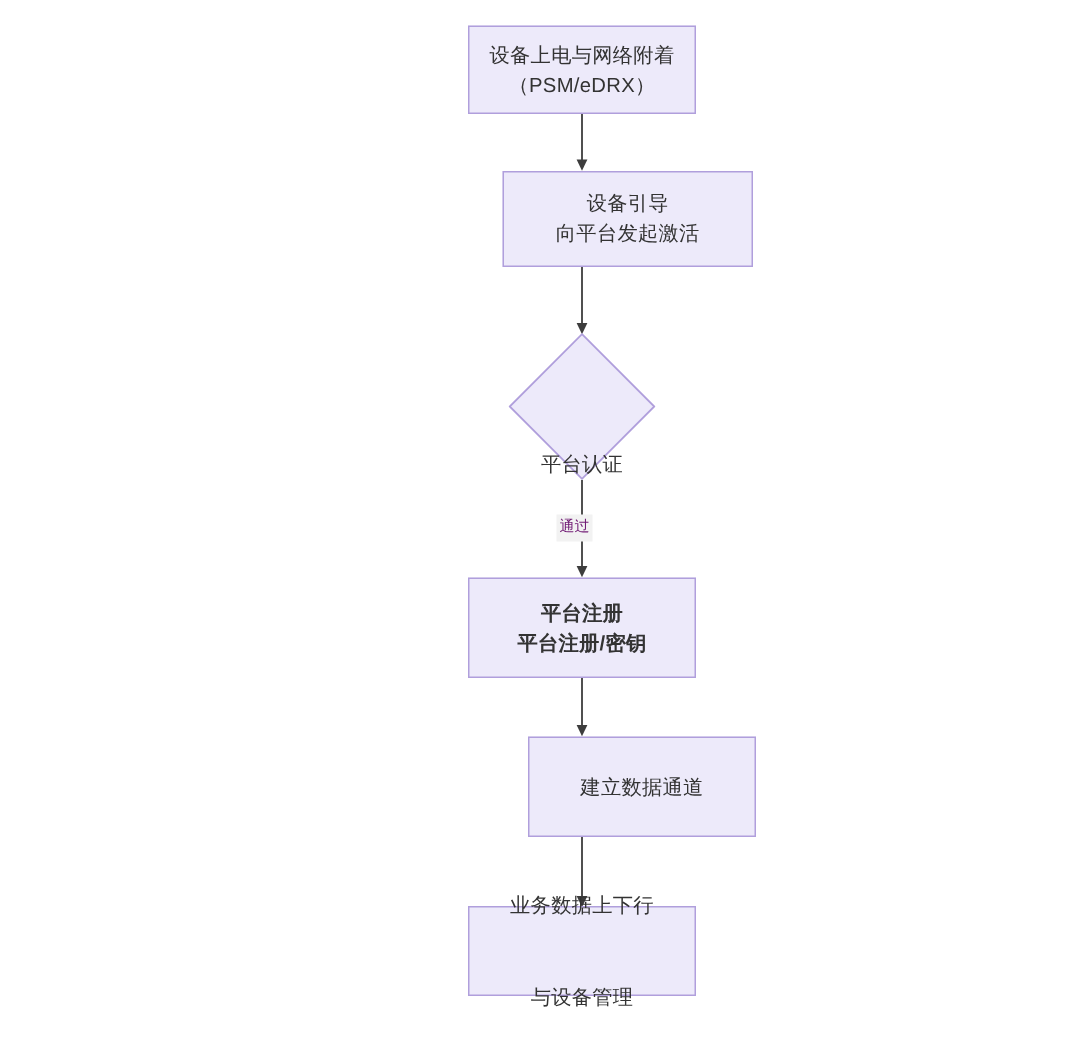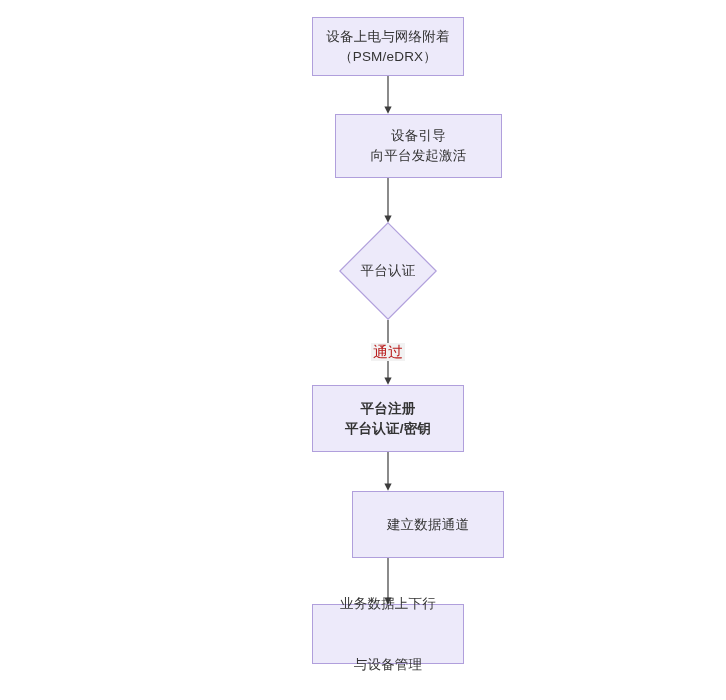--- a/index.html
+++ b/index.html
@@ -37,21 +37,21 @@
     letter-spacing: 0.2px;
     z-index: 2;
   }
   .node .line2 {
     display: block;
   }
   .diamond-wrap {
     position: absolute;
     z-index: 2;
     display: flex;
-    align-items: center;
+    align-items: flex-end;
     justify-content: center;
   }
   .diamond-shape {
     position: absolute;
     left: 0;
     top: 0;
     width: 100%;
     height: 100%;
   }
   .diamond-label {
@@ -60,22 +60,22 @@
     color: #333333;
     font-size: 13.5px;
     line-height: 20px;
     text-align: center;
     letter-spacing: 0.2px;
   }
   .edge-label {
     position: absolute;
     z-index: 4;
     background: #F2F2F2;
-    color: #b91c1c;
-    font-size: 15px;
+    color: #701a75;
+    font-size: 10px;
     line-height: 16px;
     padding: 1px 2px;
     white-space: nowrap;
   }
   svg.connectors {
     position: absolute;
     left: 0;
     top: 0;
     width: 726px;
     height: 700px;
@@ -116,21 +116,21 @@
     </svg>
     <span class="diamond-label">平台认证</span>
   </div>
 
   <div class="edge-label" style="left:355px; top:343px;">
     <span>通过</span>
   </div>
 
   <div class="node" style="left:296px; top:385px; width:152px; height:67px;font-weight:bold;">
     <span class="line1">平台注册</span>
-    <span class="line2">平台认证/密钥</span>
+    <span class="line2">平台注册/密钥</span>
   </div>
 
   <div class="node" style="left:296px; top:491px; width:152px; height:67px;margin-left:40px;">
     <span class="line1">建立数据通道</span>
   </div>
 
   <div class="node" style="left:296px; top:604px; width:152px; height:60px;gap:41px;">
     <span class="line1">业务数据上下行</span>
     <span class="line2">与设备管理</span>
   </div>

